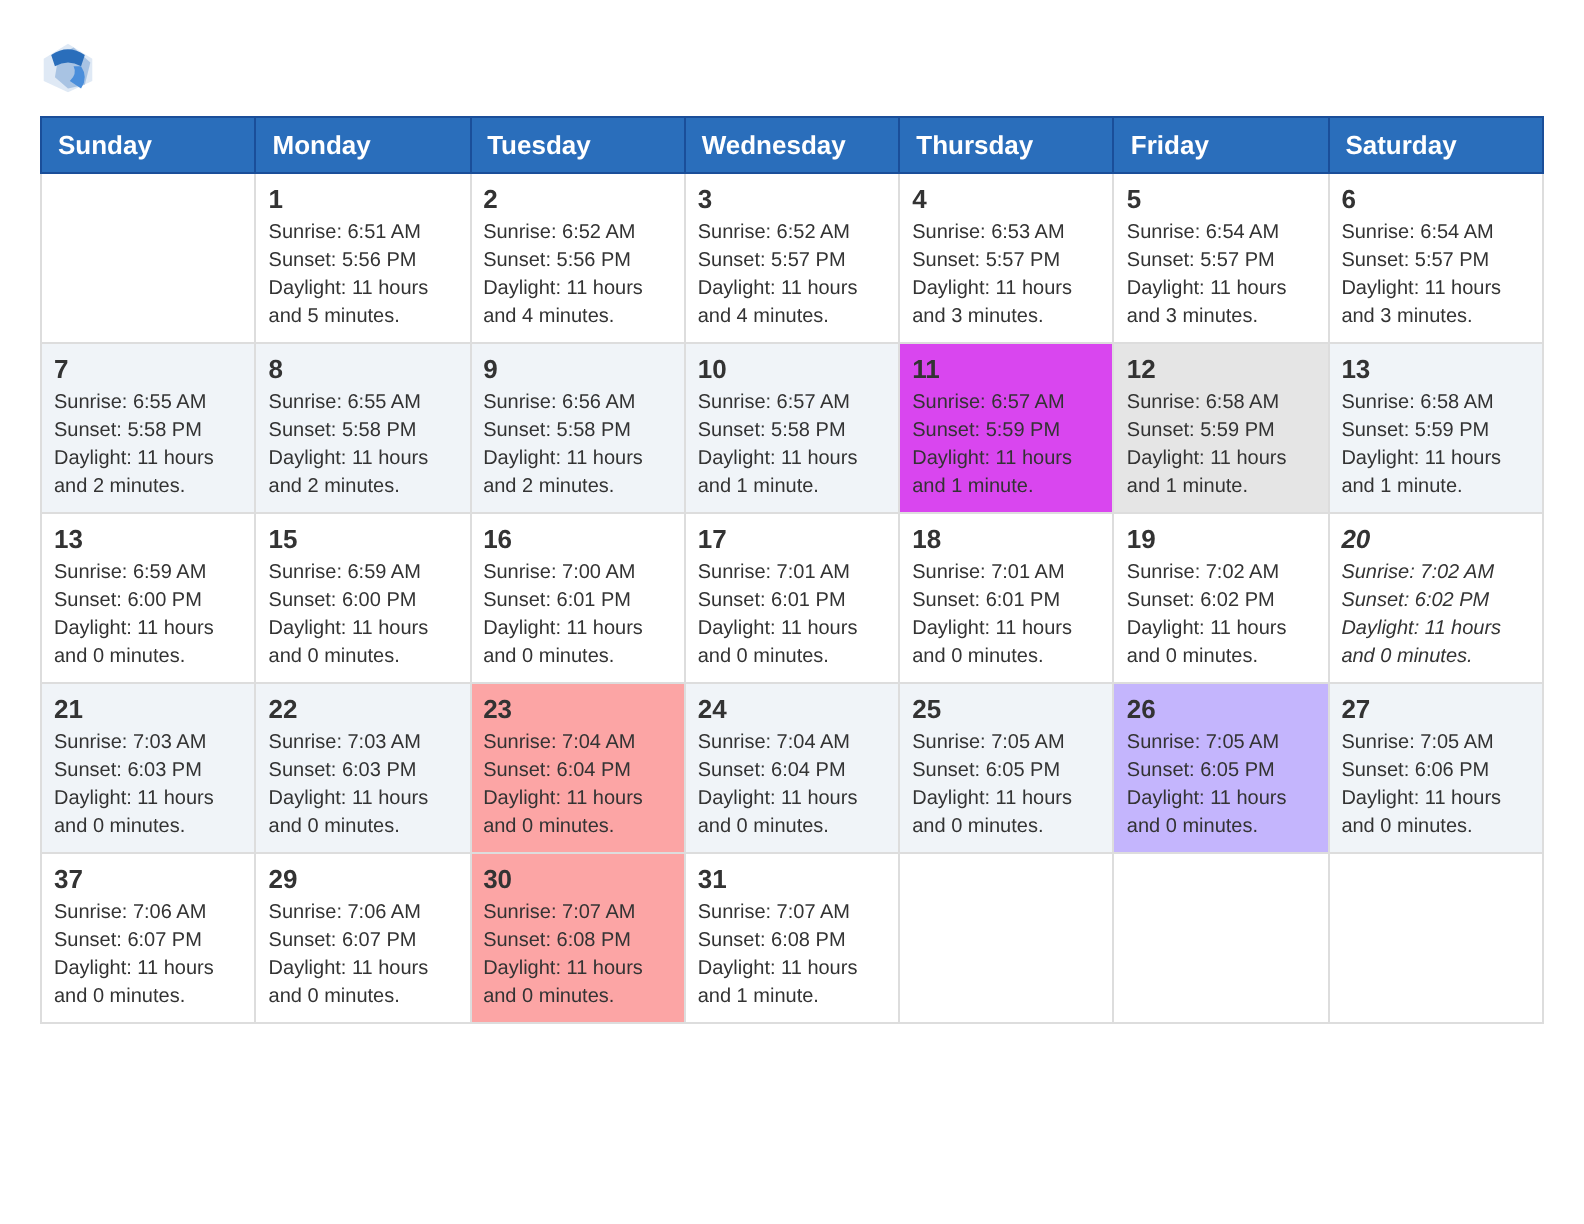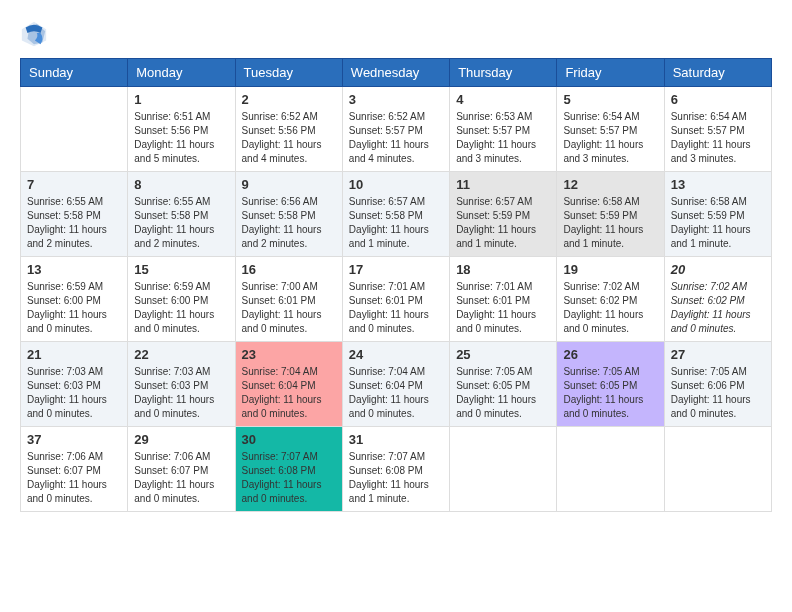--- a/index.html
+++ b/index.html
@@ -46,21 +46,21 @@
     }
     .calendar {
       width: 100%;
       border-collapse: collapse;
       border: 1px solid #ccc;
     }
     .calendar th {
       background: #2a6ebb;
       color: #fff;
       font-size: 13px;
-      font-weight: normal;
+      font-weight: bold;
       padding: 6px 8px;
       text-align: left;
       border: 1px solid #1a4e99;
     }
     .calendar td {
       vertical-align: top;
       padding: 5px 6px;
       border: 1px solid #ddd;
       font-size: 10.5px;
       color: #333;
@@ -157,21 +157,21 @@
           <div class="cell-content">Sunrise: 6:55 AM<br>Sunset: 5:58 PM<br>Daylight: 11 hours and 2 minutes.</div>
         </td>
         <td style="background-color: rgb(240, 244, 248);">
           <span class="day-number">9</span>
           <div class="cell-content">Sunrise: 6:56 AM<br>Sunset: 5:58 PM<br>Daylight: 11 hours and 2 minutes.</div>
         </td>
         <td style="background-color: rgb(240, 244, 248);">
           <span class="day-number">10</span>
           <div class="cell-content">Sunrise: 6:57 AM<br>Sunset: 5:58 PM<br>Daylight: 11 hours and 1 minute.</div>
         </td>
-        <td style="background-color: #e5e5e5;">
+        <td style="background-color: #d946ef;">
           <span class="day-number">11</span>
           <div class="cell-content">Sunrise: 6:57 AM<br>Sunset: 5:59 PM<br>Daylight: 11 hours and 1 minute.</div>
         </td>
         <td style="background-color: #e5e5e5;">
           <span class="day-number">12</span>
           <div class="cell-content">Sunrise: 6:58 AM<br>Sunset: 5:59 PM<br>Daylight: 11 hours and 1 minute.</div>
         </td>
         <td style="background-color: rgb(240, 244, 248);">
           <span class="day-number">13</span>
           <div class="cell-content">Sunrise: 6:58 AM<br>Sunset: 5:59 PM<br>Daylight: 11 hours and 1 minute.</div>
@@ -239,21 +239,21 @@
       </tr>
       <tr>
         <td style="background-color: rgb(255, 255, 255);">
           <span class="day-number">37</span>
           <div class="cell-content">Sunrise: 7:06 AM<br>Sunset: 6:07 PM<br>Daylight: 11 hours and 0 minutes.</div>
         </td>
         <td style="background-color: rgb(255, 255, 255);">
           <span class="day-number">29</span>
           <div class="cell-content">Sunrise: 7:06 AM<br>Sunset: 6:07 PM<br>Daylight: 11 hours and 0 minutes.</div>
         </td>
-        <td style="background-color: #14b8a6;">
+        <td style="background-color: #fca5a5;">
           <span class="day-number">30</span>
           <div class="cell-content">Sunrise: 7:07 AM<br>Sunset: 6:08 PM<br>Daylight: 11 hours and 0 minutes.</div>
         </td>
         <td style="background-color: rgb(255, 255, 255); border-radius: 18px;">
           <span class="day-number">31</span>
           <div class="cell-content">Sunrise: 7:07 AM<br>Sunset: 6:08 PM<br>Daylight: 11 hours and 1 minute.</div>
         </td>
         <td class="empty-cell"></td>
         <td class="empty-cell"></td>
         <td class="empty-cell"></td>

